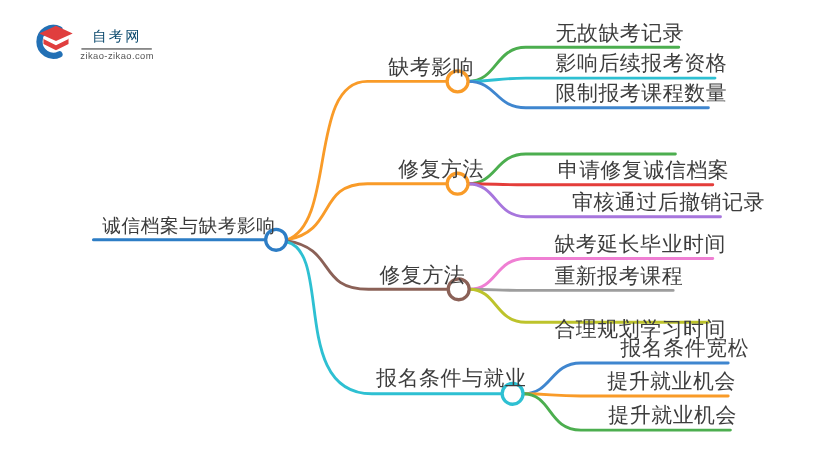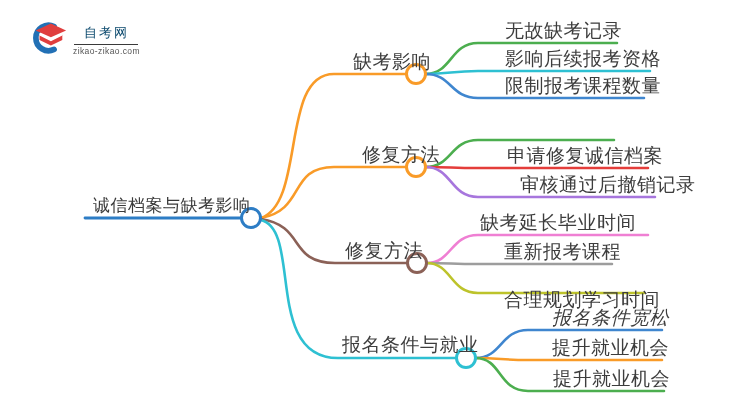--- a/index.html
+++ b/index.html
@@ -61,26 +61,26 @@
   <div class="label" style="left:324px;top:51px;margin-left:29px;">缺考影响</div>
   <div class="label" style="left:505px;top:20px;">无故缺考记录</div>
   <div class="label" style="left:505px;top:48px;">影响后续报考资格</div>
   <div class="label" style="left:505px;top:75px;">限制报考课程数量</div>
 
   <div class="label" style="left:344px;top:144px;margin-left:18px;">修复方法</div>
   <div class="label" style="left:507px;top:145px;">申请修复诚信档案</div>
   <div class="label" style="left:507px;top:174px;margin-left:13px;">审核通过后撤销记录</div>
 
   <div class="label" style="left:345px;top:240px;">修复方法</div>
-  <div class="label" style="left:480px;top:212px;">缺考延长毕业时间</div>
+  <div class="label" style="left:504px;top:212px;font-family:Liberation Mono, monospace;">缺考延长毕业时间</div>
   <div class="label" style="left:504px;top:241px;">重新报考课程</div>
   <div class="label" style="left:504px;top:270px;margin-top:19px;">合理规划学习时间</div>
 
   <div class="label" style="left:342px;top:334px;">报名条件与就业</div>
-  <div class="label" style="left:552px;top:307px;font-style:italic;">报名条件宽松</div>
+  <div class="label" style="left:564px;top:307px;">报名条件宽松</div>
   <div class="label" style="left:552px;top:337px;">提升就业机会</div>
   <div class="label" style="left:553px;top:368px;">提升就业机会</div>
 
   <div class="logo">
     <svg width="38" height="32" viewBox="0 0 60 50">
       <path d="M38,7 A20,20 0 1 0 38,43" fill="none" stroke="#2270b5" stroke-width="9" stroke-linecap="round"></path>
       <polygon points="33,2 57,13 33,24 9,13" fill="#e03e3e"></polygon>
       <path d="M15,20 L33,29 L51,20 L51,28 L33,37 L15,28 Z" fill="#e03e3e"></path>
       <path d="M15,17 L33,26 L51,17 L51,21 L33,30 L15,21 Z" fill="#ffffff"></path>
     </svg>

